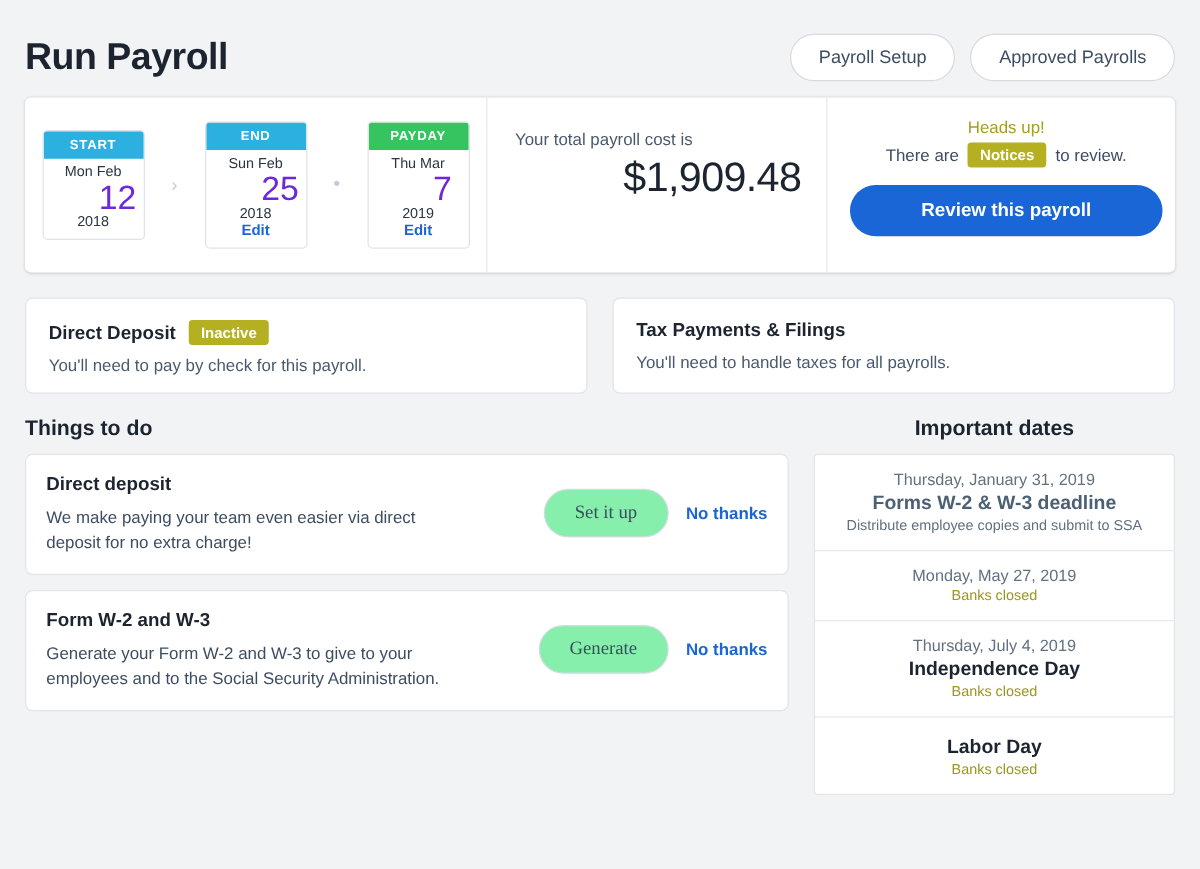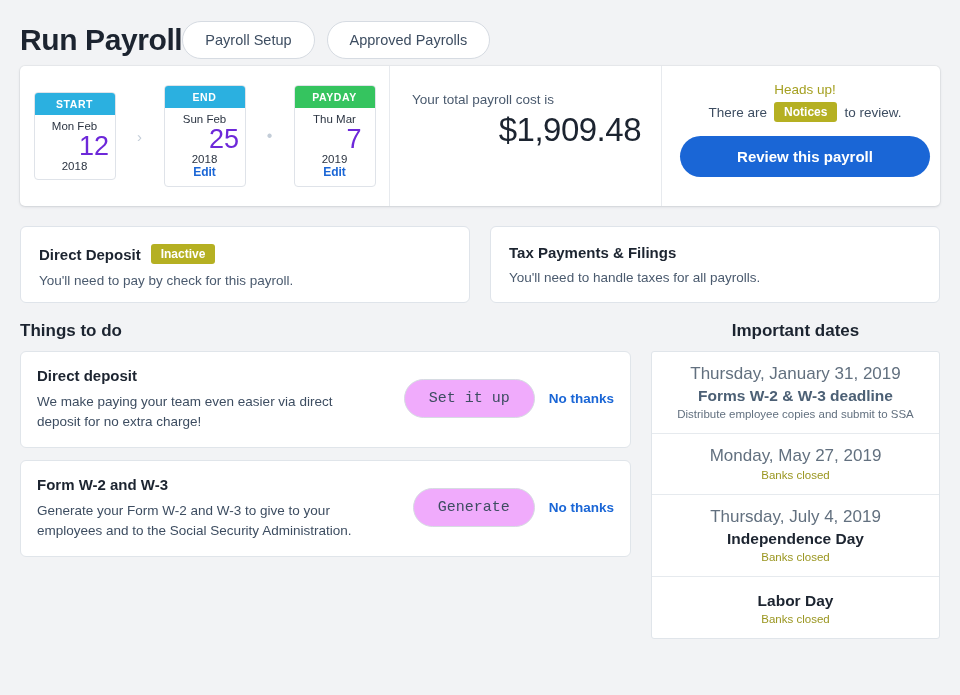--- a/index.html
+++ b/index.html
@@ -10,22 +10,22 @@
     font-family: "Liberation Sans", sans-serif;
     color: #1c2430;
     overflow: hidden;
   }
   .page { width: 960px; height: 695px; position: relative; padding: 0 20px; }
 
   
   .header {
     display: flex;
     align-items: center;
-    justify-content: flex-start;
-    height: 66px;
+    justify-content: space-between;
+    height: 78px;
     padding-top: 14px;
   }
   .page-title {
     font-size: 30px;
     font-weight: bold;
     letter-spacing: -0.4px;
     color: #1c2430;
   }
   .header-actions { display: flex; gap: 12px; }
   .pill-btn {
@@ -173,47 +173,47 @@
   .todo-desc { font-size: 13.5px; color: #3d4d61; margin-top: 8px; line-height: 1.45; max-width: 330px; }
   .todo-actions {
     display: flex;
     align-items: center;
     gap: 14px;
     padding-top: 12px;
     flex: 0 0 auto;
   }
   .outline-btn {
     border: 1px solid #d6dbe2;
-    background: #f0abfc;
+    background: #86efac;
     border-radius: 22px;
     padding: 10px 24px;
     font-size: 15px;
     color: #3d4d61;
     cursor: pointer;
-    font-family: Liberation Mono, monospace;
+    font-family: Liberation Serif, serif;
     white-space: nowrap;
   }
   .link-blue {
     font-size: 13.5px;
     font-weight: bold;
     color: #1a66d6;
     cursor: pointer;
     white-space: nowrap;
   }
 
   
   .dates-panel {
     background: #fff;
     border: 1px solid #e0e5ea;
     border-radius: 3px;
     overflow: hidden;
   }
   .date-entry { padding: 12px 14px 13px; border-bottom: 1px solid #e6eaee; }
   .date-entry:last-child { border-bottom: none; }
-  .de-date { font-size: 17px; color: #62707f; }
+  .de-date { font-size: 13px; color: #62707f; }
   .de-title { font-size: 15.5px; font-weight: bold; color: #1c2430; margin-top: 3px; }
   .de-title.muted { color: #4c6075; font-weight: bold; }
   .de-sub { font-size: 11.5px; color: #62707f; margin-top: 3px; }
   .de-sub.gold { color: #9a9620; }
 </style>
 </head>
 <body>
 
 <div class="page">
 

